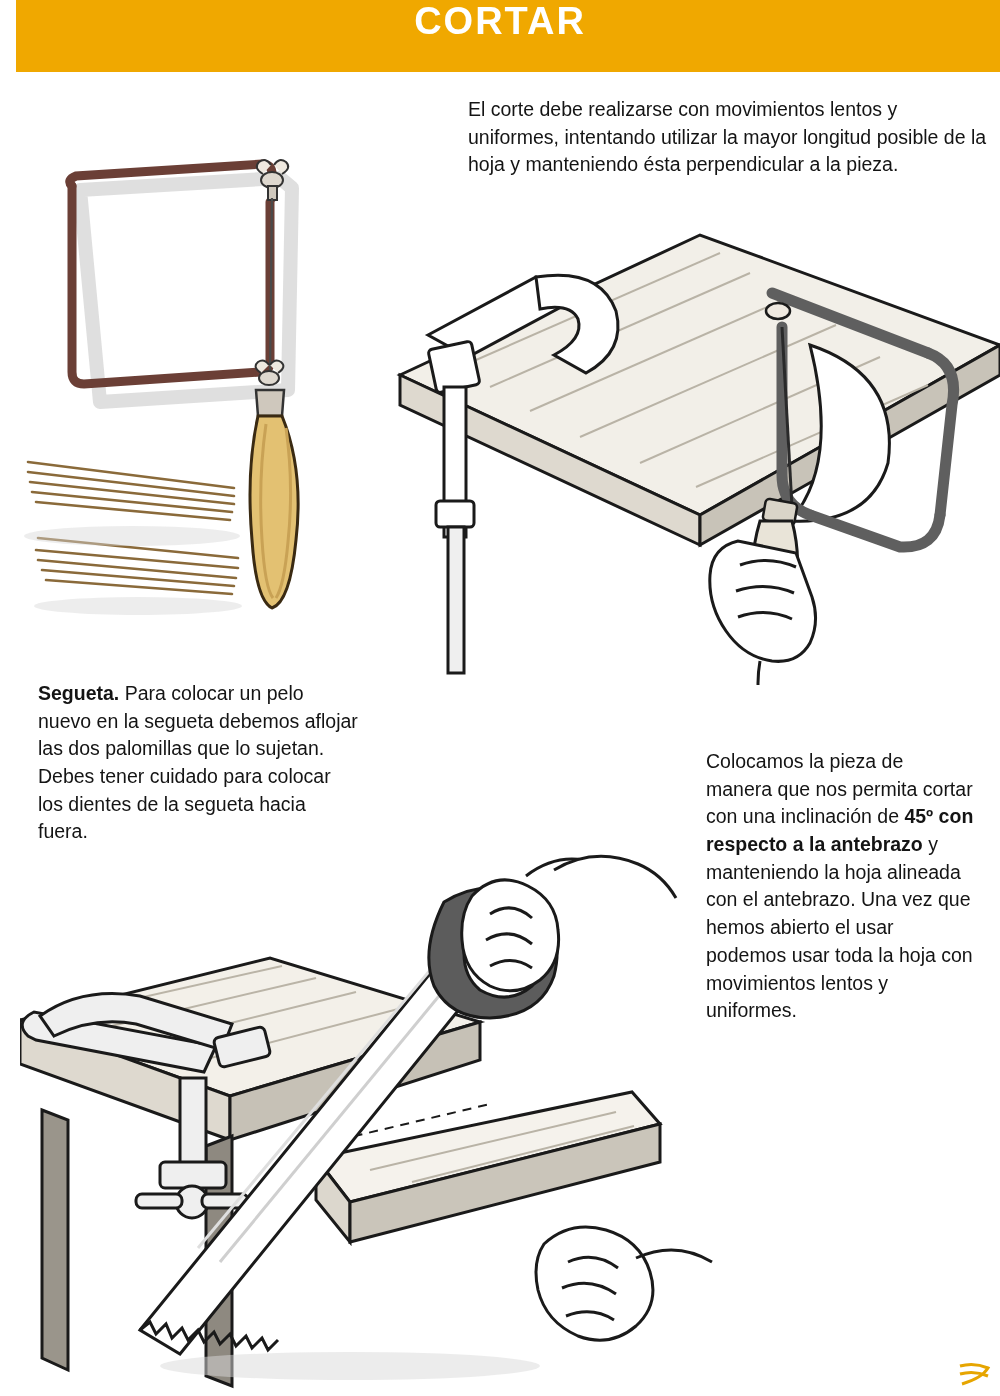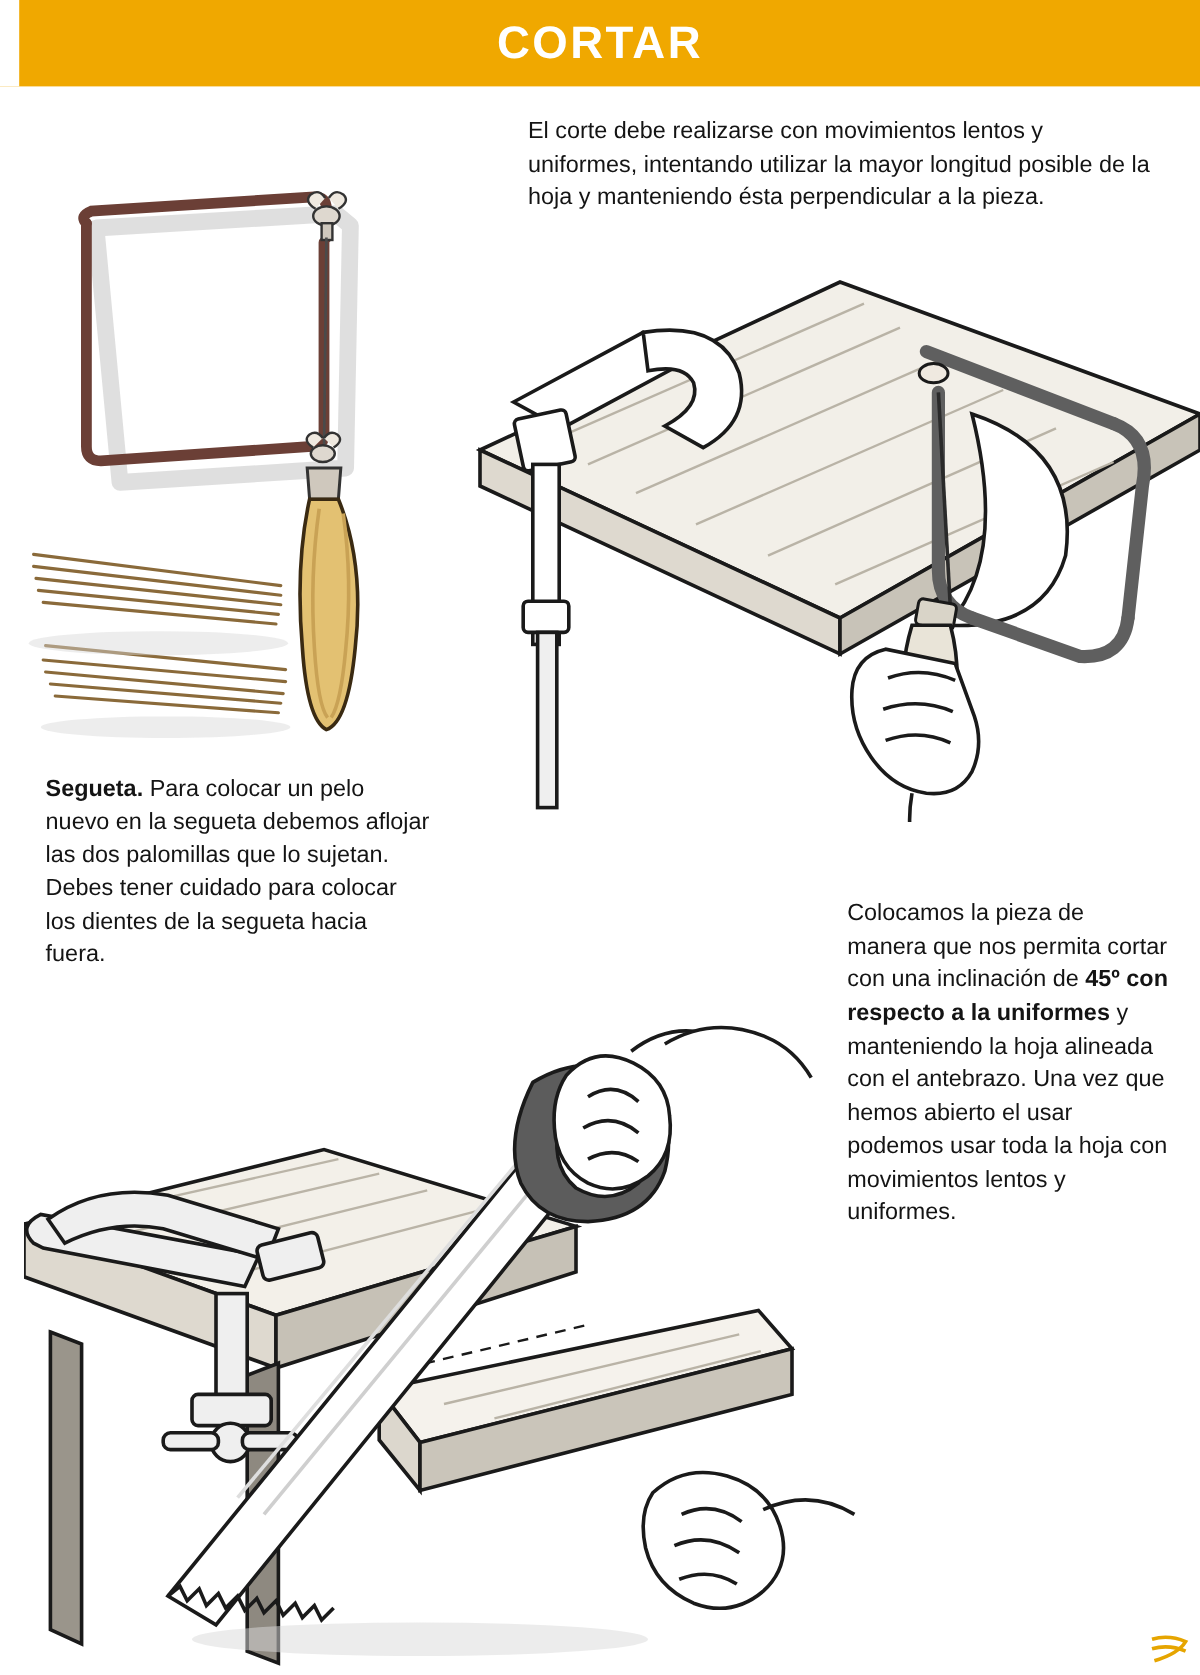--- a/index.html
+++ b/index.html
@@ -17,21 +17,21 @@
   }
 
   
   .header-band {
     position: absolute;
     top: 0; left: 0;
     width: 1000px;
     height: 72px;
     background: #f0a800;
     display: flex;
-    align-items: center;
+    align-items: flex-start;
     justify-content: center;
   }
   .header-left-notch {
     position: absolute;
     top: 0; left: 0;
     width: 16px; height: 72px;
     background: #ffffff;
   }
   .header-title {
     font-family: "Liberation Sans", sans-serif;
@@ -45,22 +45,22 @@
   
   .text-block {
     position: absolute;
     font-size: 19.5px;
     line-height: 1.42;
     color: #141414;
     text-align: left;
   }
   .text-block b { font-weight: bold; }
 
-  #intro-text  { top: 96px;  left: 440px; width: 520px; }
-  #segueta-text{ top: 644px; left: 38px;  width: 320px; }
+  #intro-text  { top: 96px;  left: 468px; width: 520px; }
+  #segueta-text{ top: 680px; left: 38px;  width: 320px; }
   #angle-text  { top: 748px; left: 706px; width: 268px; }
 
   
   .illus {
     position: absolute;
   }
   .illus svg { display: block; }
 
   #illus-coping-saw { top: 140px; left: 20px;  width: 360px; height: 520px; }
   #illus-clamp-cut  { top: 215px; left: 340px; width: 660px; height: 470px; }
@@ -188,21 +188,21 @@
       <path d="M420 446 q-6 34 6 64 q10 24 26 20" fill="#ffffff"></path>
     </g>
   </svg>
 </div>
 
 <div class="text-block" id="segueta-text">
   <b>Segueta.</b><span> Para colocar un pelo nuevo en la segueta debemos aflojar las dos palomillas que lo sujetan. Debes tener cuidado para colocar los dientes de la segueta hacia fuera.</span>
 </div>
 
 <div class="text-block" id="angle-text">
-  <span>Colocamos la pieza de manera que nos permita cortar con una inclinación de </span><b>45º con respecto a la uniformes</b><span> y manteniendo la hoja alineada con el antebrazo. Una vez que hemos abierto el usar podemos usar toda la hoja con movimientos lentos y uniformes.</span>
+  <span>Colocamos la pieza de manera que nos permita cortar con una inclinación de </span><b>45º con respecto a la antebrazo</b><span> y manteniendo la hoja alineada con el antebrazo. Una vez que hemos abierto el usar podemos usar toda la hoja con movimientos lentos y uniformes.</span>
 </div>
 
 <div class="illus" id="illus-hand-saw">
   <svg viewBox="0 0 700 580" width="700" height="580" xmlns="http://www.w3.org/2000/svg">
 
     <path d="M0 210 L250 148 L460 212 L210 286 Z" fill="#f3f0e9" stroke="#1a1a1a" stroke-width="3"></path>
     <path d="M0 210 L210 286 L210 330 L0 254 Z" fill="#ded9cf" stroke="#1a1a1a" stroke-width="3"></path>
     <path d="M210 286 L460 212 L460 250 L210 330 Z" fill="#c6c1b6" stroke="#1a1a1a" stroke-width="3"></path>
     <g stroke="#bab4a7" stroke-width="2" fill="none">
       <path d="M30 208 L262 156"></path>

